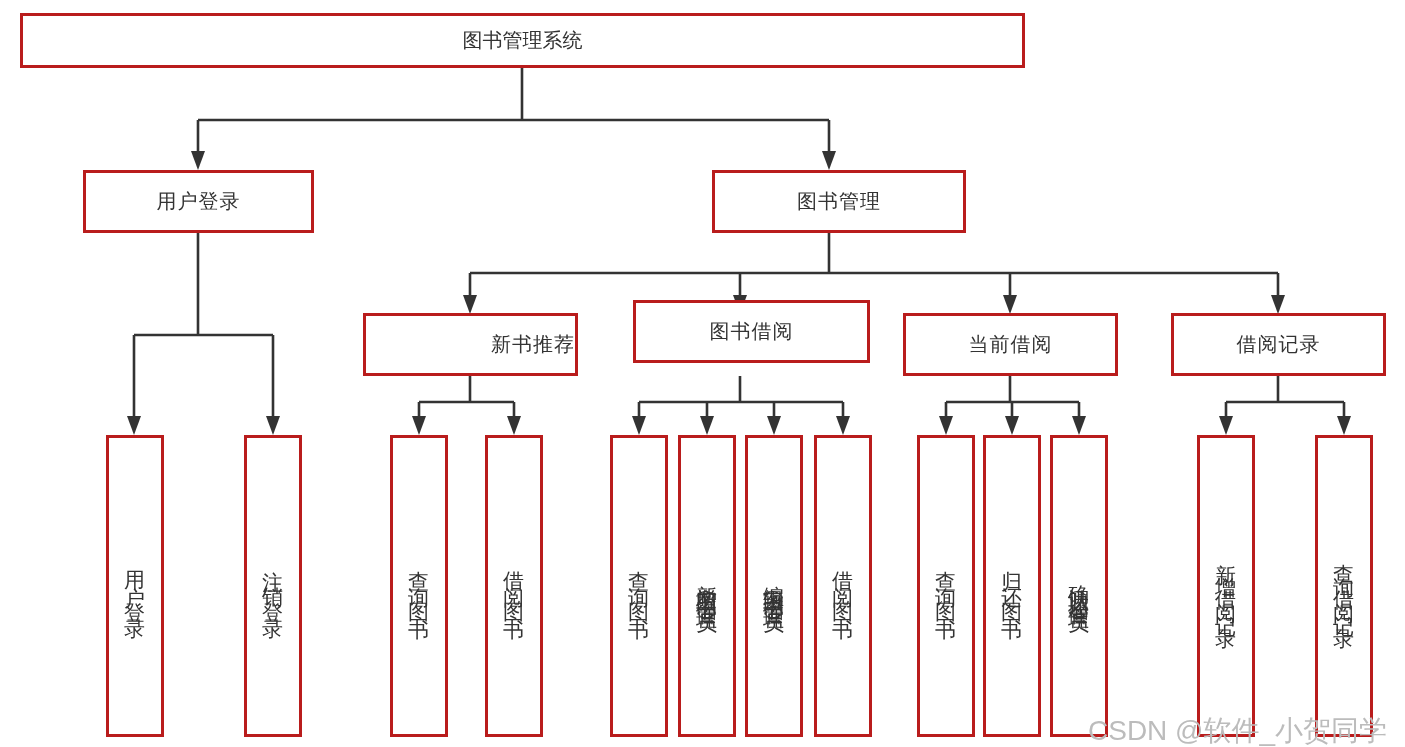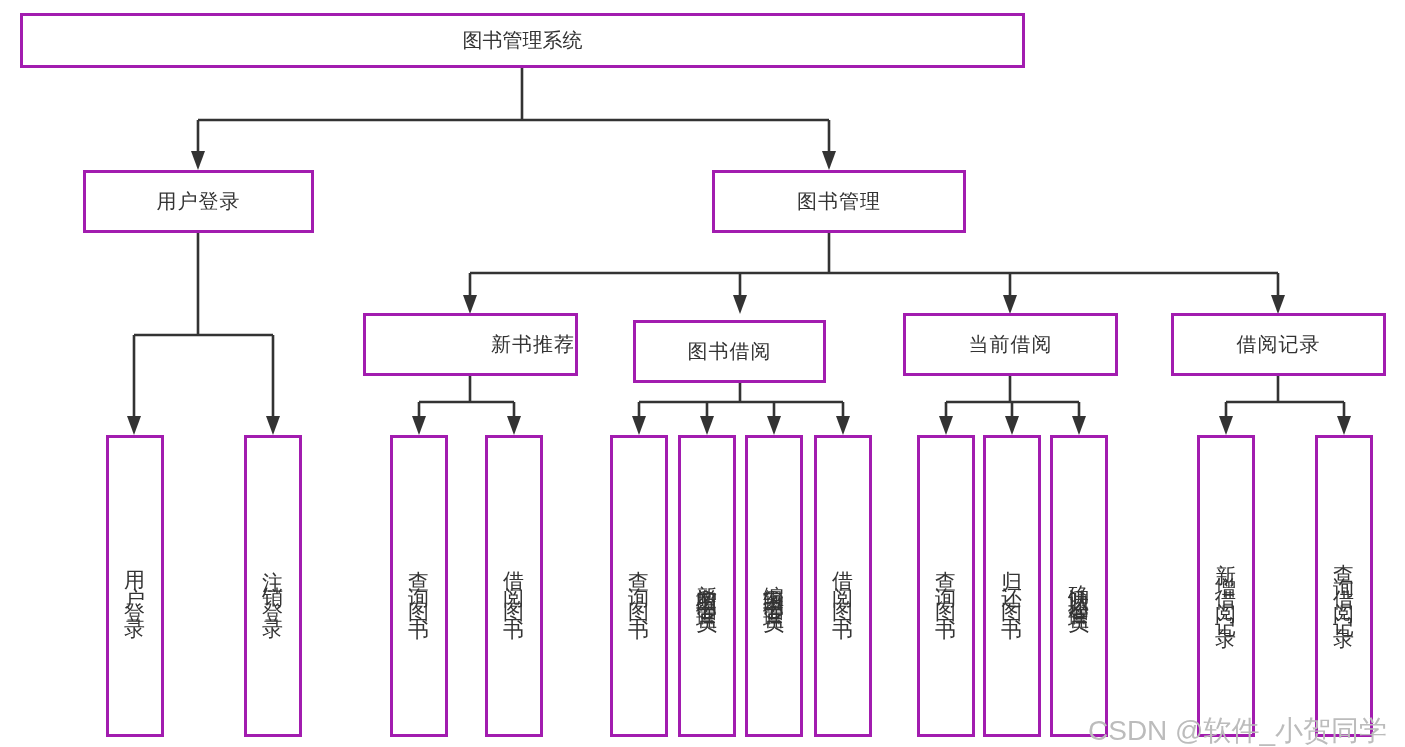--- a/index.html
+++ b/index.html
@@ -19,21 +19,21 @@
     position: absolute;
     left: 0; top: 0;
     width: 1405px;
     height: 747px;
     pointer-events: none;
   }
   .node {
     position: absolute;
     box-sizing: border-box;
     background: #ffffff;
-    border: 3px solid #a21caf;
+    border: 3px solid #b91c1c;
     color: #333333;
     display: flex;
     align-items: center;
     justify-content: center;
     text-align: center;
   }
   .hnode { font-size: 20px; letter-spacing: 1px; }
   .root  { font-size: 20px; }
   .leaf  { font-size: 21px; }
   .leaf .vtext {
@@ -107,21 +107,21 @@
   <div class="node hnode" style="left:83px; top:170px; width:231px; height:63px;">
     <span>用户登录</span>
   </div>
   <div class="node hnode" style="left:712px; top:170px; width:254px; height:63px;">
     <span>图书管理</span>
   </div>
 
   <div class="node hnode" style="left:363px; top:313px; width:215px; height:63px;justify-content:flex-end;">
     <span>新书推荐</span>
   </div>
-  <div class="node hnode" style="left:633px; top:320px; width:193px; height:63px;">
+  <div class="node hnode" style="left:633px; top:300px; width:237px; height:63px;">
     <span>图书借阅</span>
   </div>
   <div class="node hnode" style="left:903px; top:313px; width:215px; height:63px;">
     <span>当前借阅</span>
   </div>
   <div class="node hnode" style="left:1171px; top:313px; width:215px; height:63px;">
     <span>借阅记录</span>
   </div>
 
   <div class="node leaf" style="left:106px; top:435px; width:58px; height:302px;">

